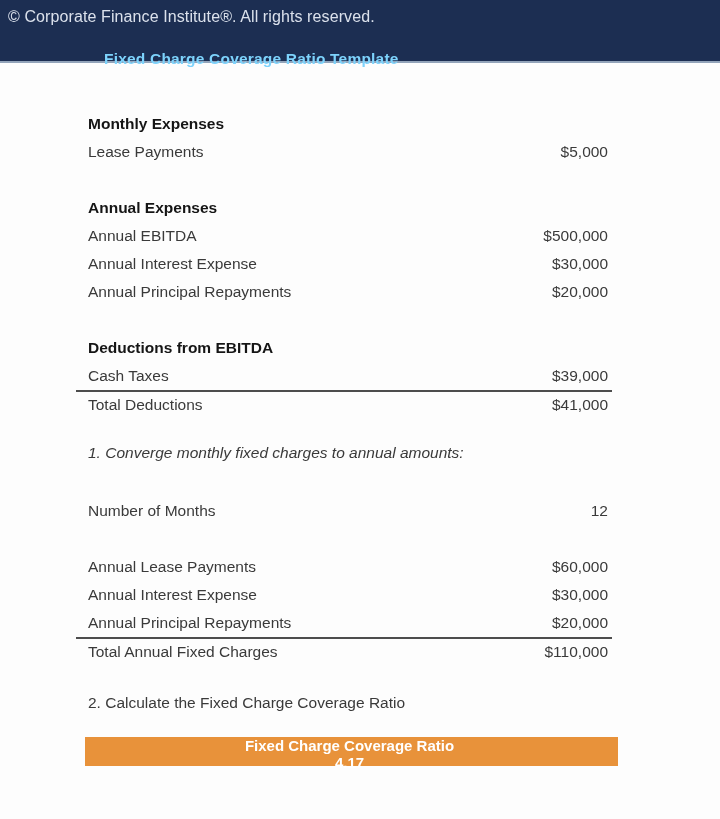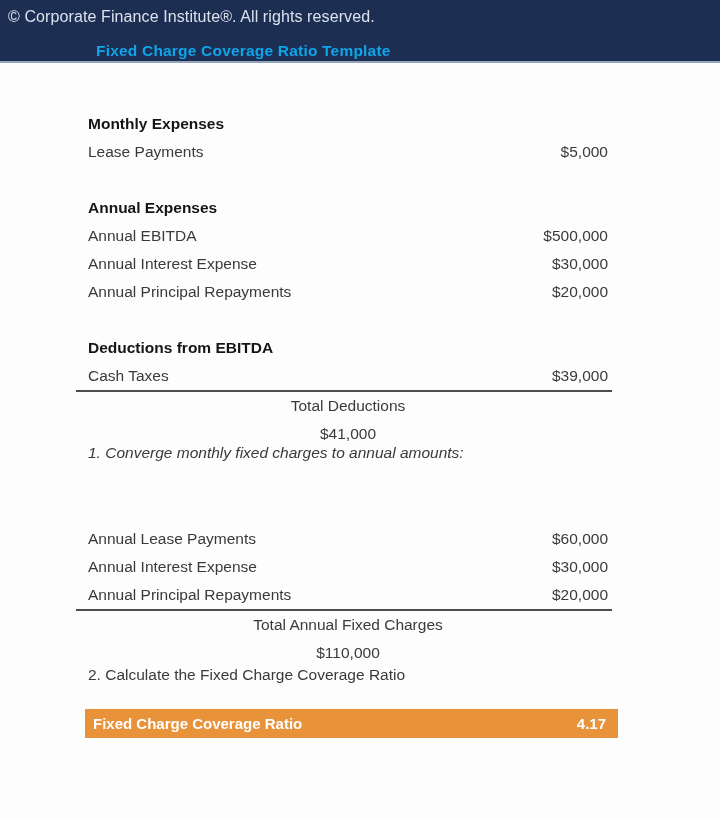--- a/index.html
+++ b/index.html
@@ -15,56 +15,56 @@
     background:var(--navy);
     height:63px;
     border-bottom:2px solid #93a4ba;
     position:relative;
   }
   .copyright {
     color:#dbe1ec; font-size:16px; padding:8px 0 0 8px;
     letter-spacing:0.1px;
   }
   .doc-title {
-    margin:8px; padding:8px 0 0 88px;
-    color:#0ea5e9; font-size:15.5px; font-weight:bold;
+    margin:16px; padding:8px 0 0 88px;
+    color:#7dd3fc; font-size:15.5px; font-weight:bold;
     letter-spacing:0.2px;
   }
   
   .content {
     margin-left:76px; width:536px; padding-top:26px;
     font-size:15.5px;
     margin-top:21px;
   }
   .heading {
     height:28px; line-height:28px; padding-left:12px;
     font-weight:bold; color:#151515;
   }
   .row {
     height:28px; line-height:28px;
     display:flex; justify-content:space-between;
     padding-left:12px; padding-right:4px;
     color:#3a3a3a;
     align-items:center;
   }
   .row .val { text-align:right; white-space:nowrap; }
-  .total-row { border-top:2px solid #4d4d4d;flex-direction:column; }
+  .total-row { border-top:2px solid #4d4d4d; }
   .note {
     height:28px; line-height:28px; padding-left:12px; color:#3a3a3a;
   }
   .italic { font-style:italic; }
   .sp21 { height:21px; } .sp20 { height:20px; }
   .sp24 { height:24px; } .sp28 { height:28px; } .sp30 { height:30px; }
   
   .result-bar {
     margin-left:9px; margin-right:-6px; height:29px;
     background:var(--orange);
     display:flex; justify-content:space-between; align-items:center;
     padding:0 12px 0 8px;
-    color:#ffffff; font-weight:bold; font-size:15px;
+    color:#ffffff; font-weight:bold; font-size:15px;flex-direction:column;
   }
 </style>
 </head>
 <body>
 
 <header class="topbar">
   <div class="copyright">© Corporate Finance Institute®. All rights reserved.</div>
   <h1 class="doc-title">Fixed Charge Coverage Ratio Template</h1>
 </header>
 
@@ -103,20 +103,24 @@
     <span class="lbl">Total Deductions</span>
     <span class="val">$41,000</span>
   </div>
 
   <div class="sp21"></div>
 
   <div class="note italic">1. Converge monthly fixed charges to annual amounts:</div>
 
   <div class="sp30"></div>
 
+  <div class="row">
+    <span class="lbl">Number of Months</span>
+    <span class="val">12</span>
+  </div>
 
   <div class="sp28"></div>
 
   <div class="row">
     <span class="lbl">Annual Lease Payments</span>
     <span class="val">$60,000</span>
   </div>
   <div class="row">
     <span class="lbl">Annual Interest Expense</span>
     <span class="val">$30,000</span>

